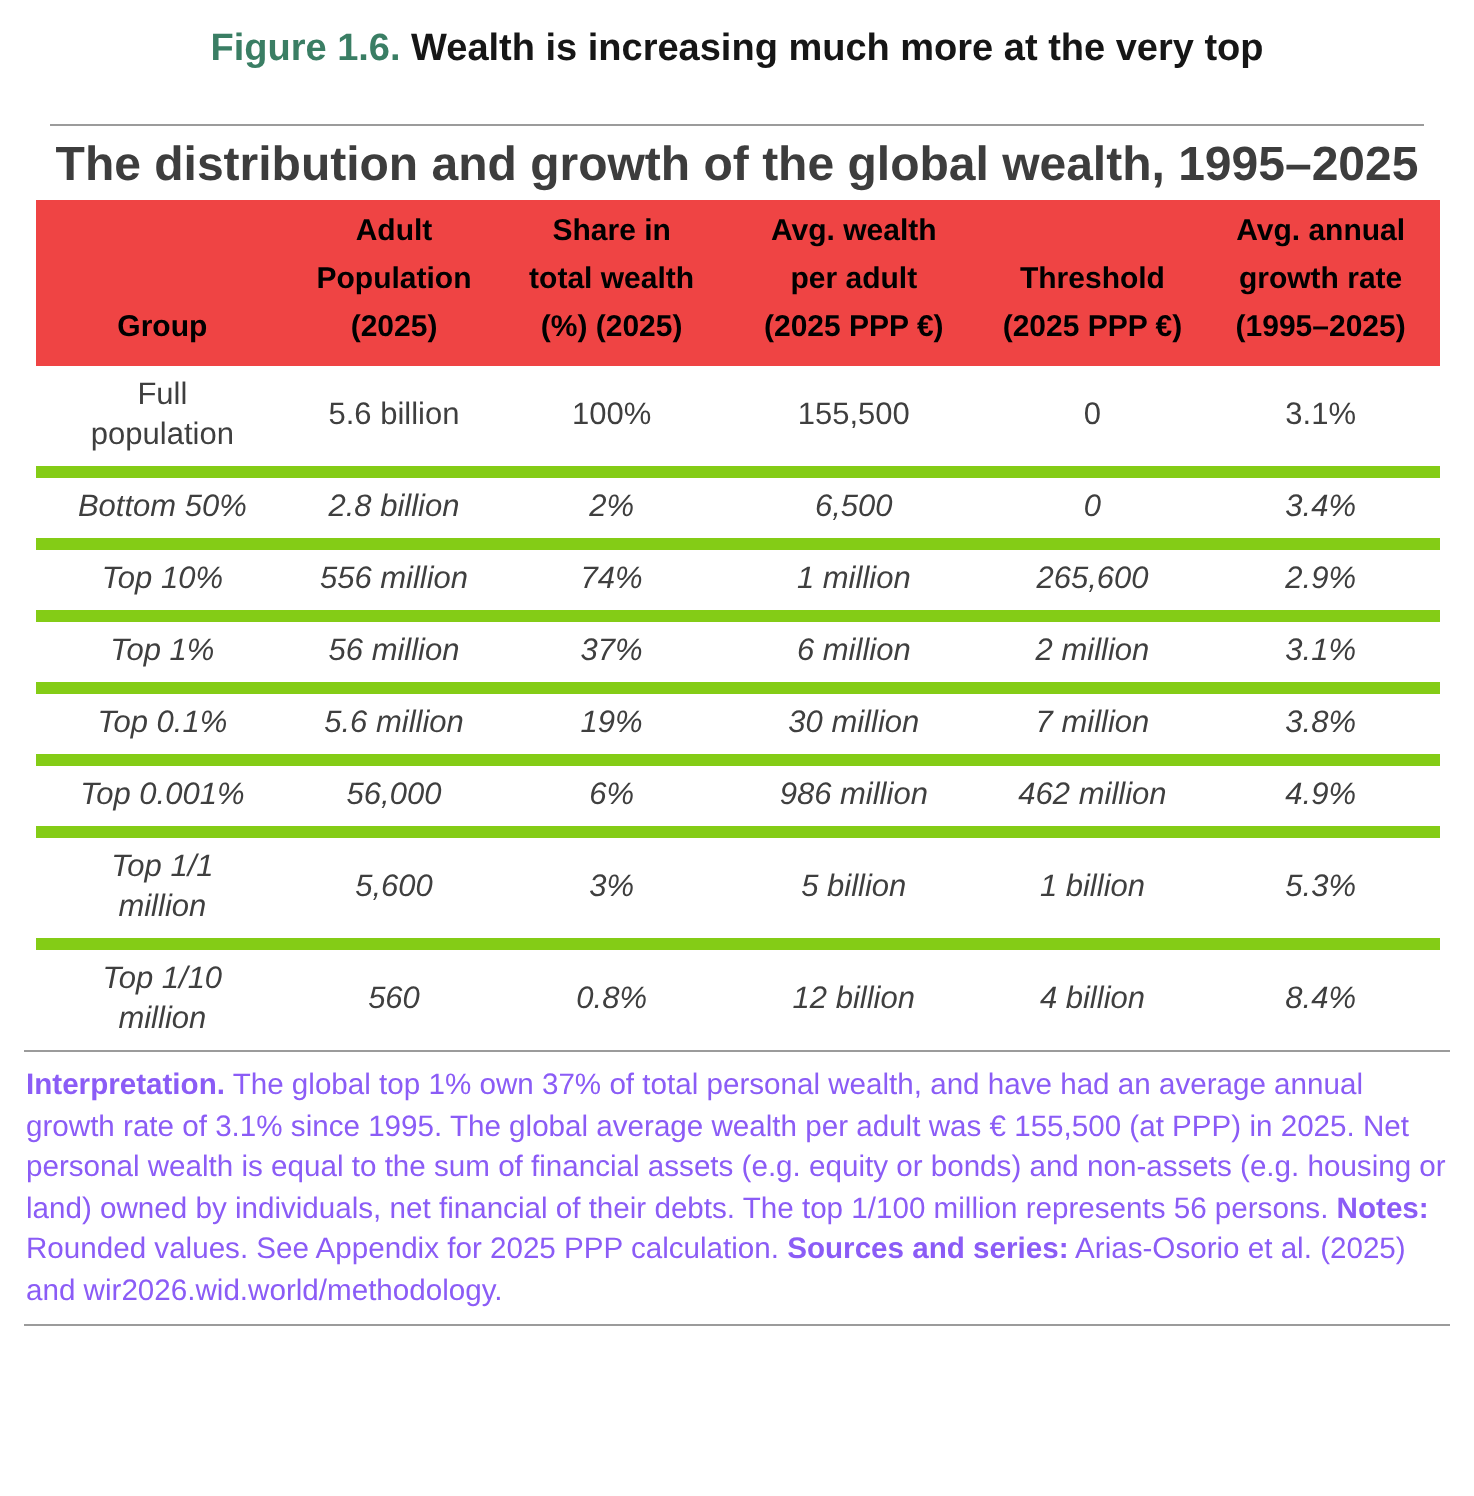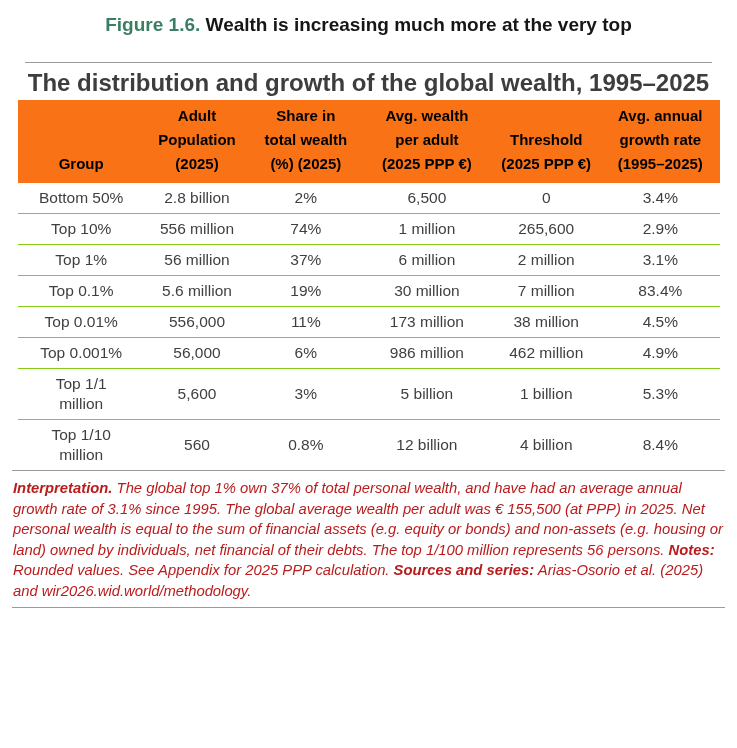--- a/index.html
+++ b/index.html
@@ -34,54 +34,54 @@
     margin: 9px 10px 7px 10px;
     line-height: 21px;
   }
   table.wealth-table {
     width: 702px;
     margin-left: 18px;
     border-collapse: collapse;
     table-layout: fixed;
   }
   table.wealth-table thead th {
-    background: #f97316;
+    background: #ef4444;
     color: #000000;
     font-weight: bold;
     font-size: 15px;
     line-height: 24px;
     vertical-align: bottom;
     text-align: center;
     padding: 4px 2px 7px 2px;
     white-space: pre-line;
   }
   table.wealth-table tbody td {
     text-align: center;
     vertical-align: middle;
     font-size: 15.5px;
     color: #3f3f3f;
     line-height: 20px;
     padding: 5px 2px;
     white-space: pre-line;
   }
   table.wealth-table tbody tr + tr td {
-    border-top: 1px solid #84cc16;
+    border-top: 6px solid #84cc16;
+    font-style: italic;
   }
   .mid-rule {
     border: none;
     border-top: 1.5px solid #9b9b9b;
     margin: 0 12px;
   }
   .notes {
     margin: 7px 13px 0 13px;
     font-size: 14.8px;
     line-height: 20.5px;
-    color: #b91c1c;
+    color: #8b5cf6;
     text-align: left;
-    font-style: italic;
   }
   .notes .bold { font-weight: bold; }
   .bottom-rule {
     border: none;
     border-top: 1.5px solid #9b9b9b;
     margin: 6px 12px 0 12px;
   }
 </style>
 </head>
 <body>
@@ -119,20 +119,29 @@
 (2025 PPP €)</th>
           <th>Threshold
 (2025 PPP €)</th>
           <th>Avg. annual
 growth rate
 (1995–2025)</th>
         </tr>
     </thead>
     <tbody id="tbody">
         <tr>
+          <td>Full
+population</td>
+          <td>5.6 billion</td>
+          <td>100%</td>
+          <td>155,500</td>
+          <td>0</td>
+          <td>3.1%</td>
+        </tr>
+        <tr>
           <td>Bottom 50%</td>
           <td>2.8 billion</td>
           <td>2%</td>
           <td>6,500</td>
           <td>0</td>
           <td>3.4%</td>
         </tr>
         <tr>
           <td>Top 10%</td>
           <td>556 million</td>
@@ -148,29 +157,21 @@
           <td>6 million</td>
           <td>2 million</td>
           <td>3.1%</td>
         </tr>
         <tr>
           <td>Top 0.1%</td>
           <td>5.6 million</td>
           <td>19%</td>
           <td>30 million</td>
           <td>7 million</td>
-          <td>83.4%</td>
-        </tr>
-        <tr>
-          <td>Top 0.01%</td>
-          <td>556,000</td>
-          <td>11%</td>
-          <td>173 million</td>
-          <td>38 million</td>
-          <td>4.5%</td>
+          <td>3.8%</td>
         </tr>
         <tr>
           <td>Top 0.001%</td>
           <td>56,000</td>
           <td>6%</td>
           <td>986 million</td>
           <td>462 million</td>
           <td>4.9%</td>
         </tr>
         <tr>

